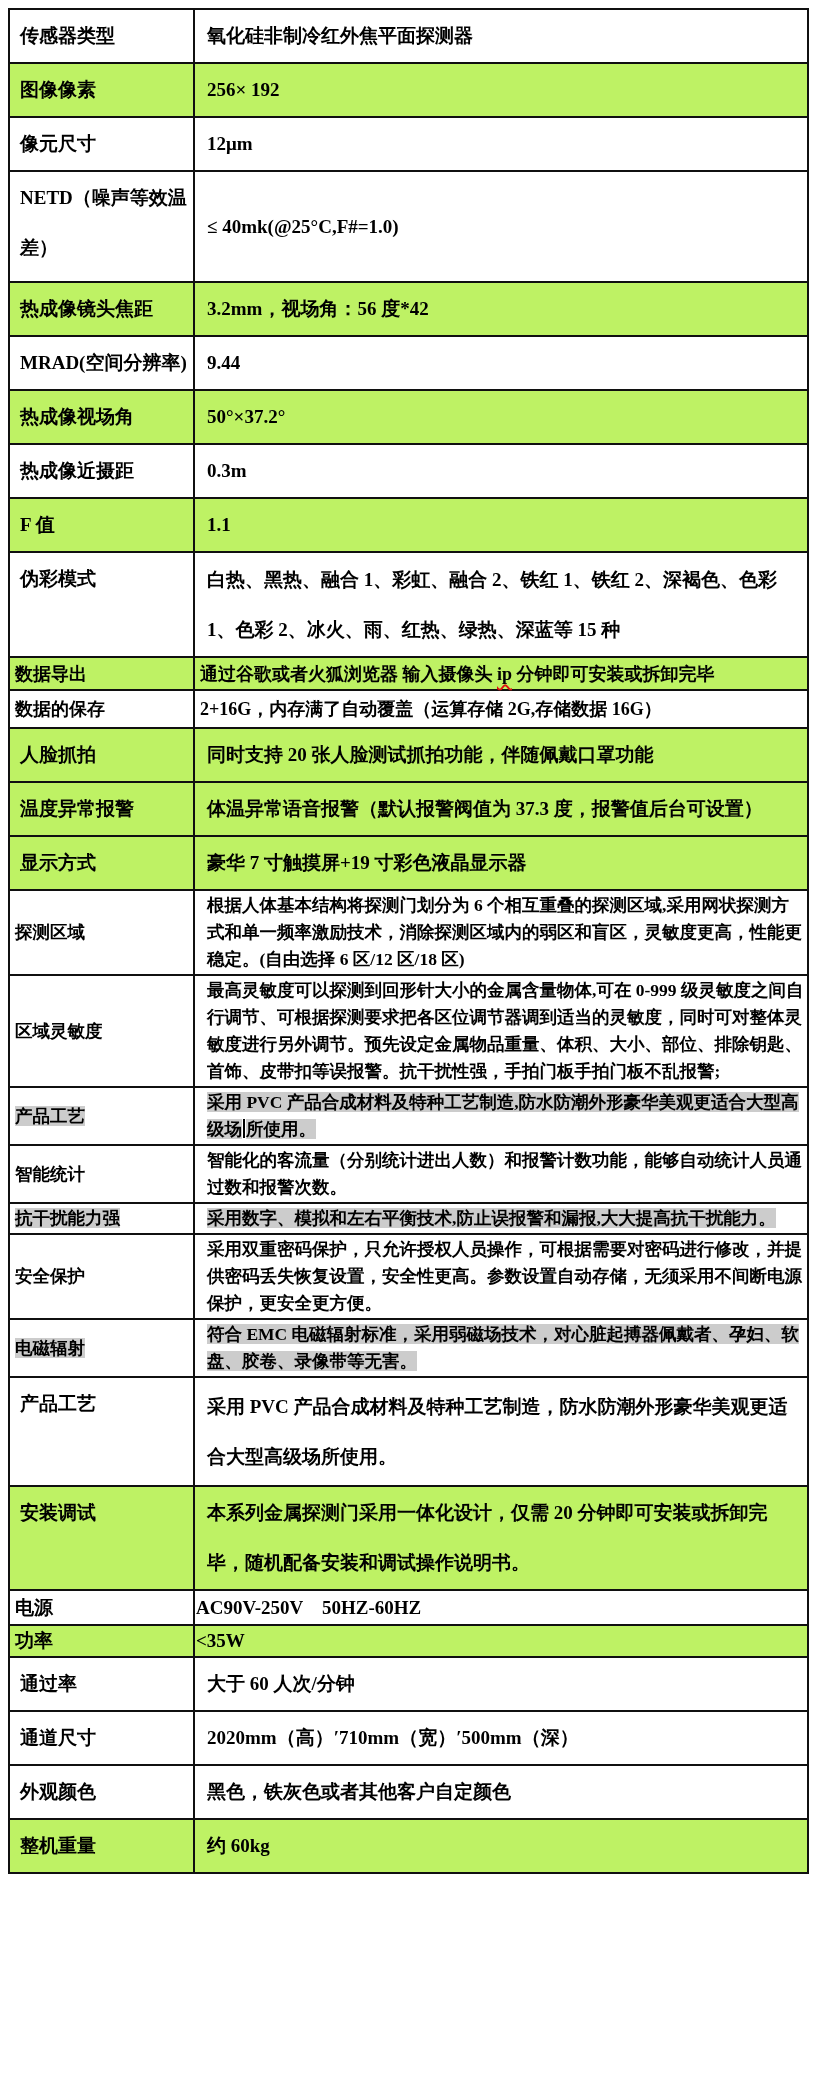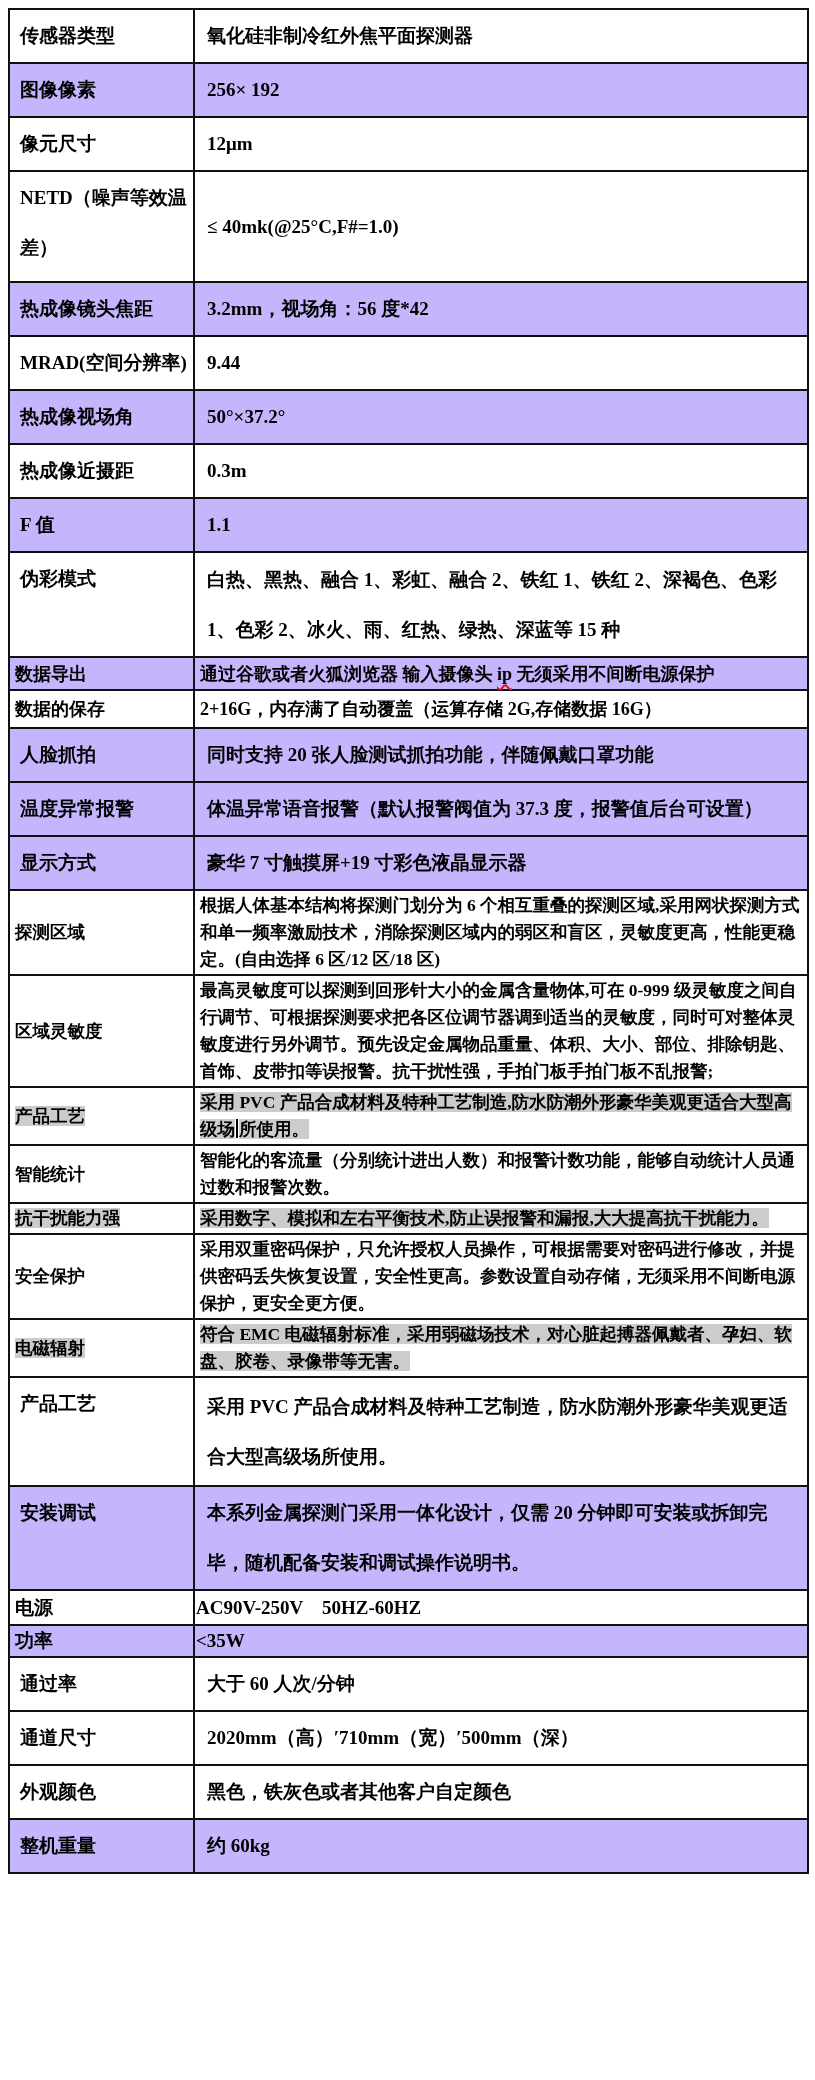--- a/index.html
+++ b/index.html
@@ -15,40 +15,40 @@
   }
   col.col-label{width:185px;}
   col.col-value{width:614px;}
   td{
     border:2px solid #101010;
     box-sizing:border-box;
     padding:1px 6px 1px 4px;
     vertical-align:middle;
     word-break:break-all;
   }
-  tr.shaded td{background:#c4b5fd;}
+  tr.shaded td{background:#bef264;}
   .value-text{white-space:pre-wrap;}
   .label-text{white-space:pre-wrap;}
 
   
   tr.style-large td{font-size:19px;line-height:50px;font-weight:600;}
   tr.style-large td.label{vertical-align:top;padding-left:10px;}
   tr.style-large td.value{padding-left:12px;}
 
   tr.style-compact td{font-size:19px;line-height:28px;font-weight:600;}
   tr.style-compact td.label{padding-left:5px;}
   tr.style-compact td.value{padding-left:1px;}
 
   tr.style-medium td{font-size:18px;line-height:28px;font-weight:700;}
   tr.style-medium td.label{padding-left:5px;}
   tr.style-medium td.value{padding-left:5px;}
 
   tr.style-dense td{font-size:17.5px;line-height:27px;font-weight:700;}
   tr.style-dense td.label{padding-left:5px;}
-  tr.style-dense td.value{padding-left:5px;padding-right:3px;}
+  tr.style-dense td.value{padding-left:12px;padding-right:3px;}
 
   
   .hl{background:#cccccc;}
 
   
   .sq{
     text-decoration:underline;
     text-decoration-style:wavy;
     text-decoration-color:#e01010;
     text-decoration-thickness:1.5px;
@@ -149,21 +149,21 @@
     </td>
     <td class="value">
       <span class="value-text"><span>白热、黑热、融合 1、彩虹、融合 2、铁红 1、铁红 2、深褐色、色彩 1、色彩 2、冰火、雨、红热、绿热、深蓝等 15 种</span></span>
     </td>
   </tr>
         <tr class="style-medium shaded" style="height: 33px;">
     <td class="label">
       <span class="label-text">数据导出</span>
     </td>
     <td class="value">
-      <span class="value-text"><span>通过谷歌或者火狐浏览器 输入摄像头 </span><span class="sq">ip</span><span> 无须采用不间断电源保护</span></span>
+      <span class="value-text"><span>通过谷歌或者火狐浏览器 输入摄像头 </span><span class="sq">ip</span><span> 分钟即可安装或拆卸完毕</span></span>
     </td>
   </tr>
         <tr class="style-medium" style="height: 38px;">
     <td class="label">
       <span class="label-text">数据的保存</span>
     </td>
     <td class="value">
       <span class="value-text"><span>2+16G，内存满了自动覆盖（运算存储 2G,存储数据 16G）</span></span>
     </td>
   </tr>

